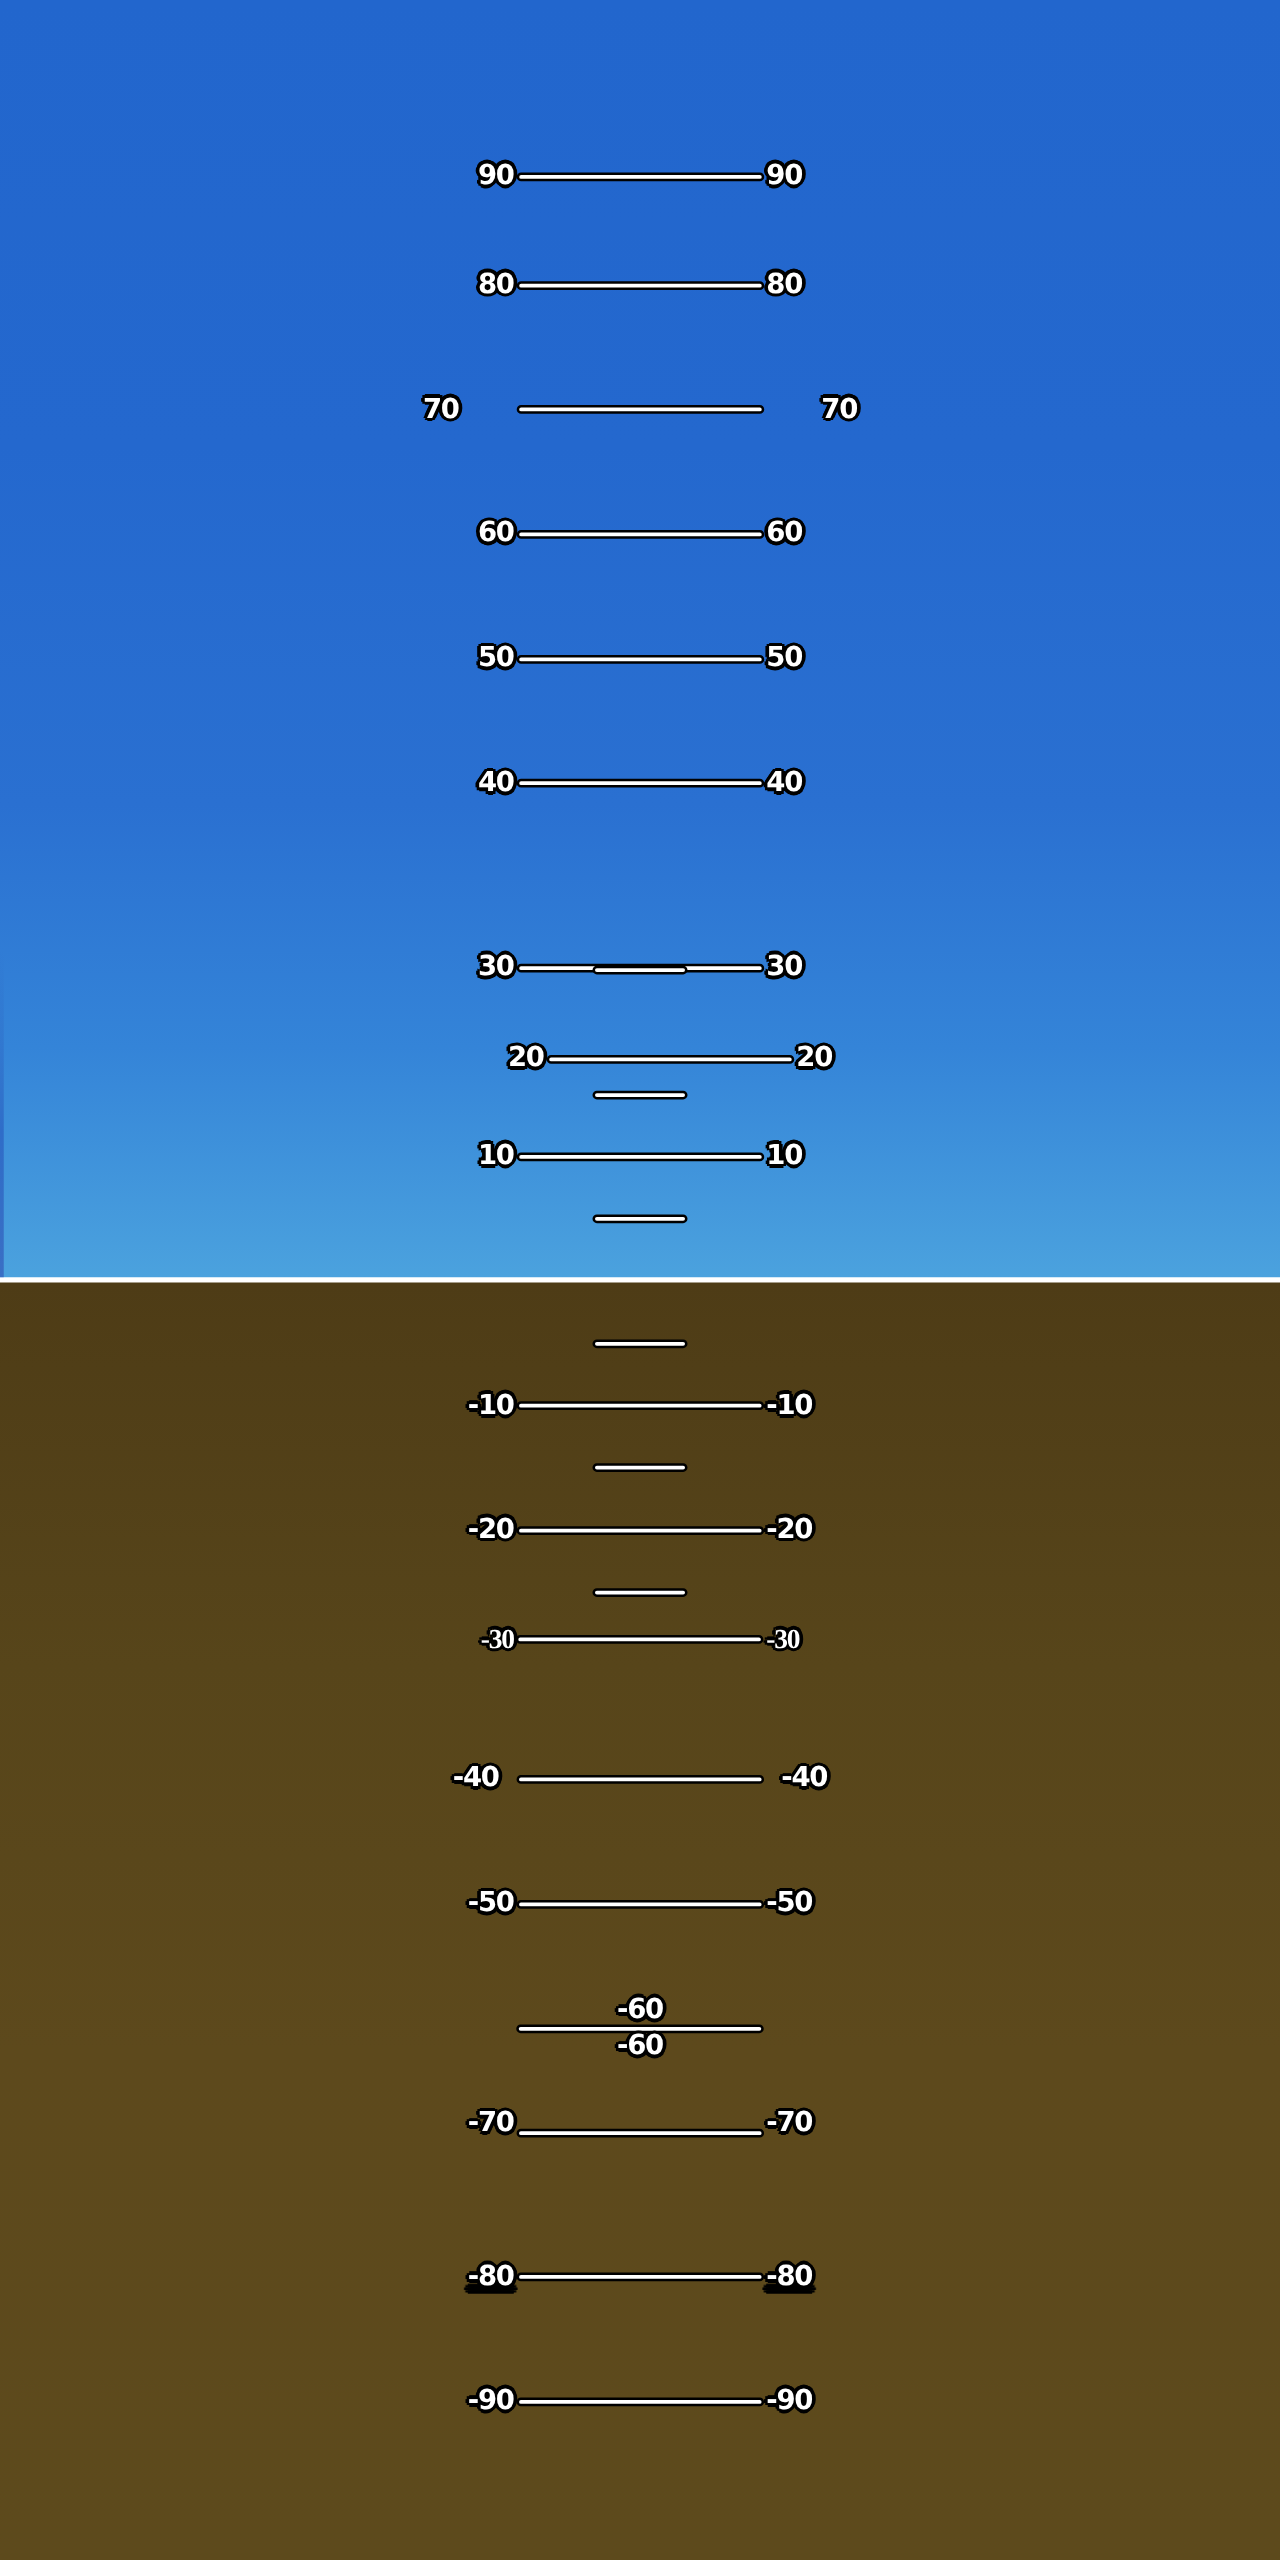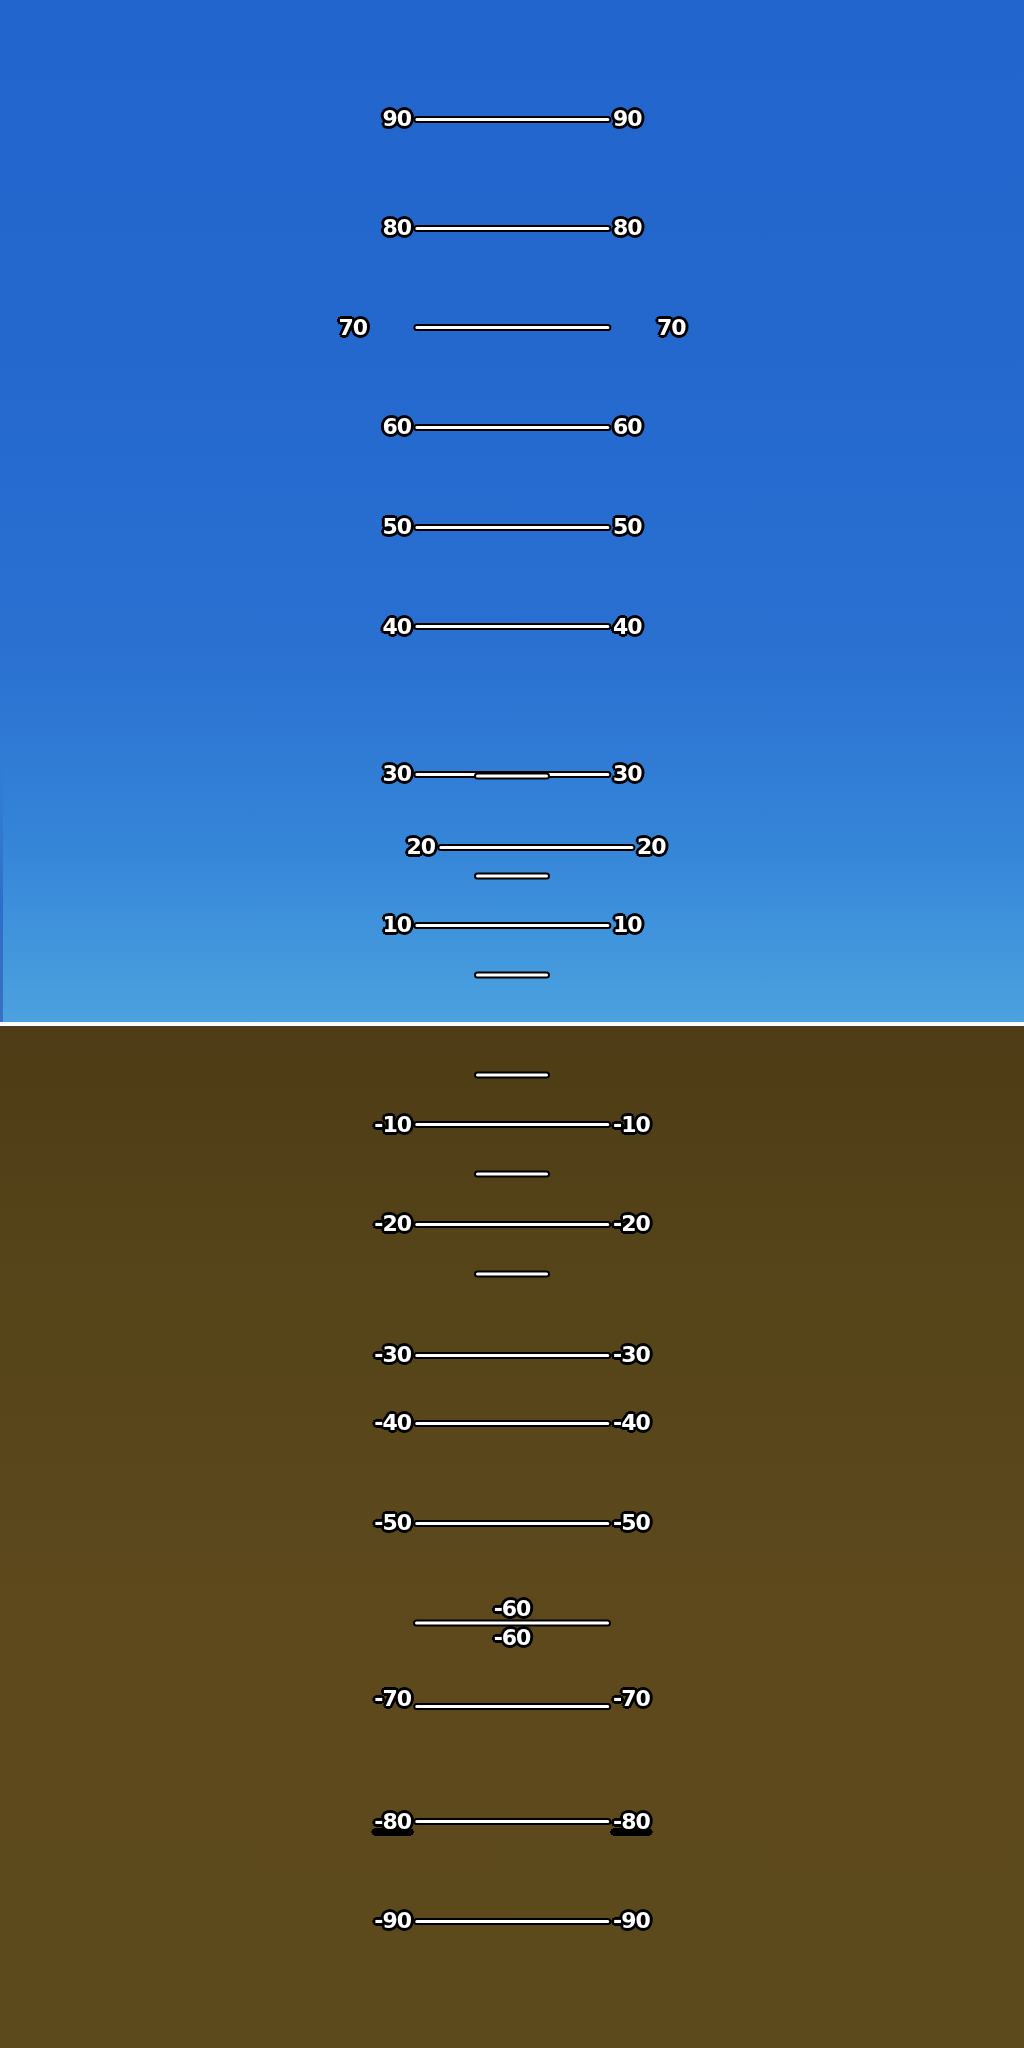--- a/index.html
+++ b/index.html
@@ -108,21 +108,21 @@
 </style>
 </head>
 <body>
 
 <div id="screen">
   <div id="sky"></div>
   <div id="sky-left-edge"></div>
   <div id="horizon-line"></div>
   <div id="ground"></div>
   <div id="pitch-ladder">
-      <div class="rung" style="top: 119px;">
+      <div class="rung" style="top: 141px;">
         <span class="rung-label left">90</span>
         <div class="rung-line"></div>
         <span class="rung-label right">90</span>
       </div>
       <div class="rung" style="top: 228.2px;">
         <span class="rung-label left">80</span>
         <div class="rung-line"></div>
         <span class="rung-label right">80</span>
       </div>
       <div class="rung" style="top: 327.8px; gap: 44px;">
@@ -163,26 +163,26 @@
       <div class="rung" style="top: 1124.6px;">
         <span class="rung-label left">-10</span>
         <div class="rung-line"></div>
         <span class="rung-label right">-10</span>
       </div>
       <div class="rung" style="top: 1224.2px;">
         <span class="rung-label left">-20</span>
         <div class="rung-line"></div>
         <span class="rung-label right">-20</span>
       </div>
-      <div class="rung" style="top: 1355px;">
+      <div class="rung" style="top: 1311px; font-family: Liberation Serif, serif;">
         <span class="rung-label left">-30</span>
         <div class="rung-line"></div>
         <span class="rung-label right">-30</span>
       </div>
-      <div class="rung" style="top: 1423.4px;">
+      <div class="rung" style="top: 1423.4px; gap: 12px;">
         <span class="rung-label left">-40</span>
         <div class="rung-line"></div>
         <span class="rung-label right">-40</span>
       </div>
       <div class="rung" style="top: 1523px;">
         <span class="rung-label left">-50</span>
         <div class="rung-line"></div>
         <span class="rung-label right">-50</span>
       </div>
       <div class="rung" style="top: 1622.6px; flex-direction: column;">

